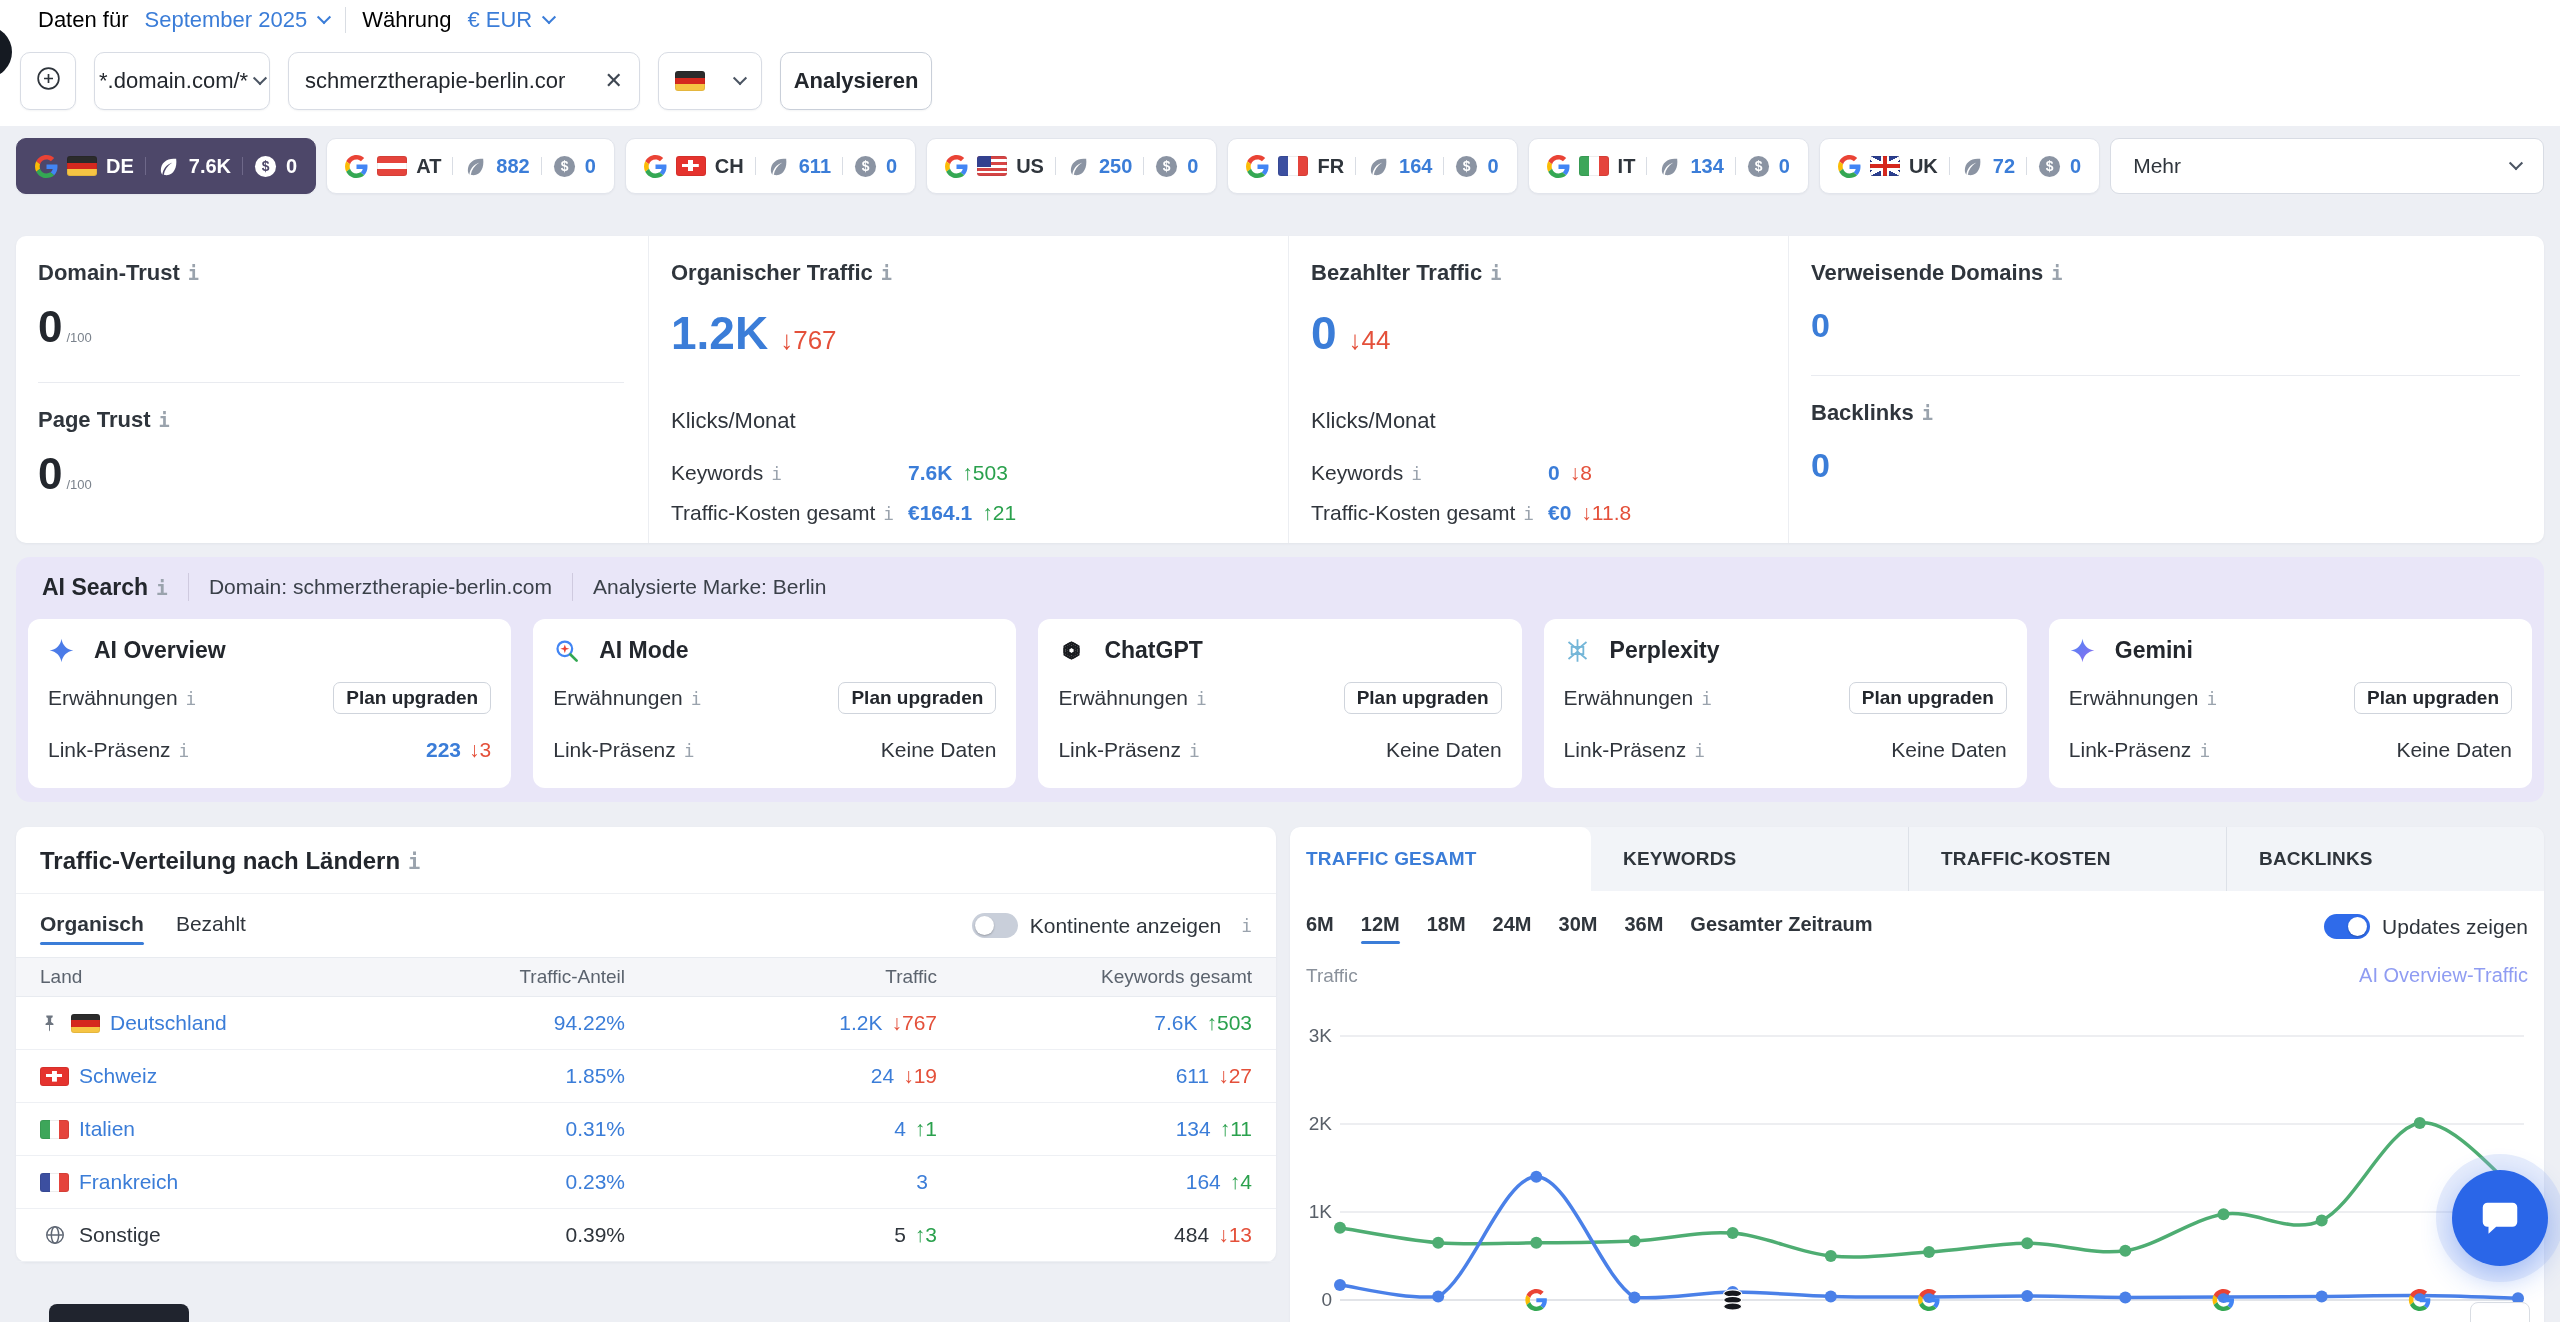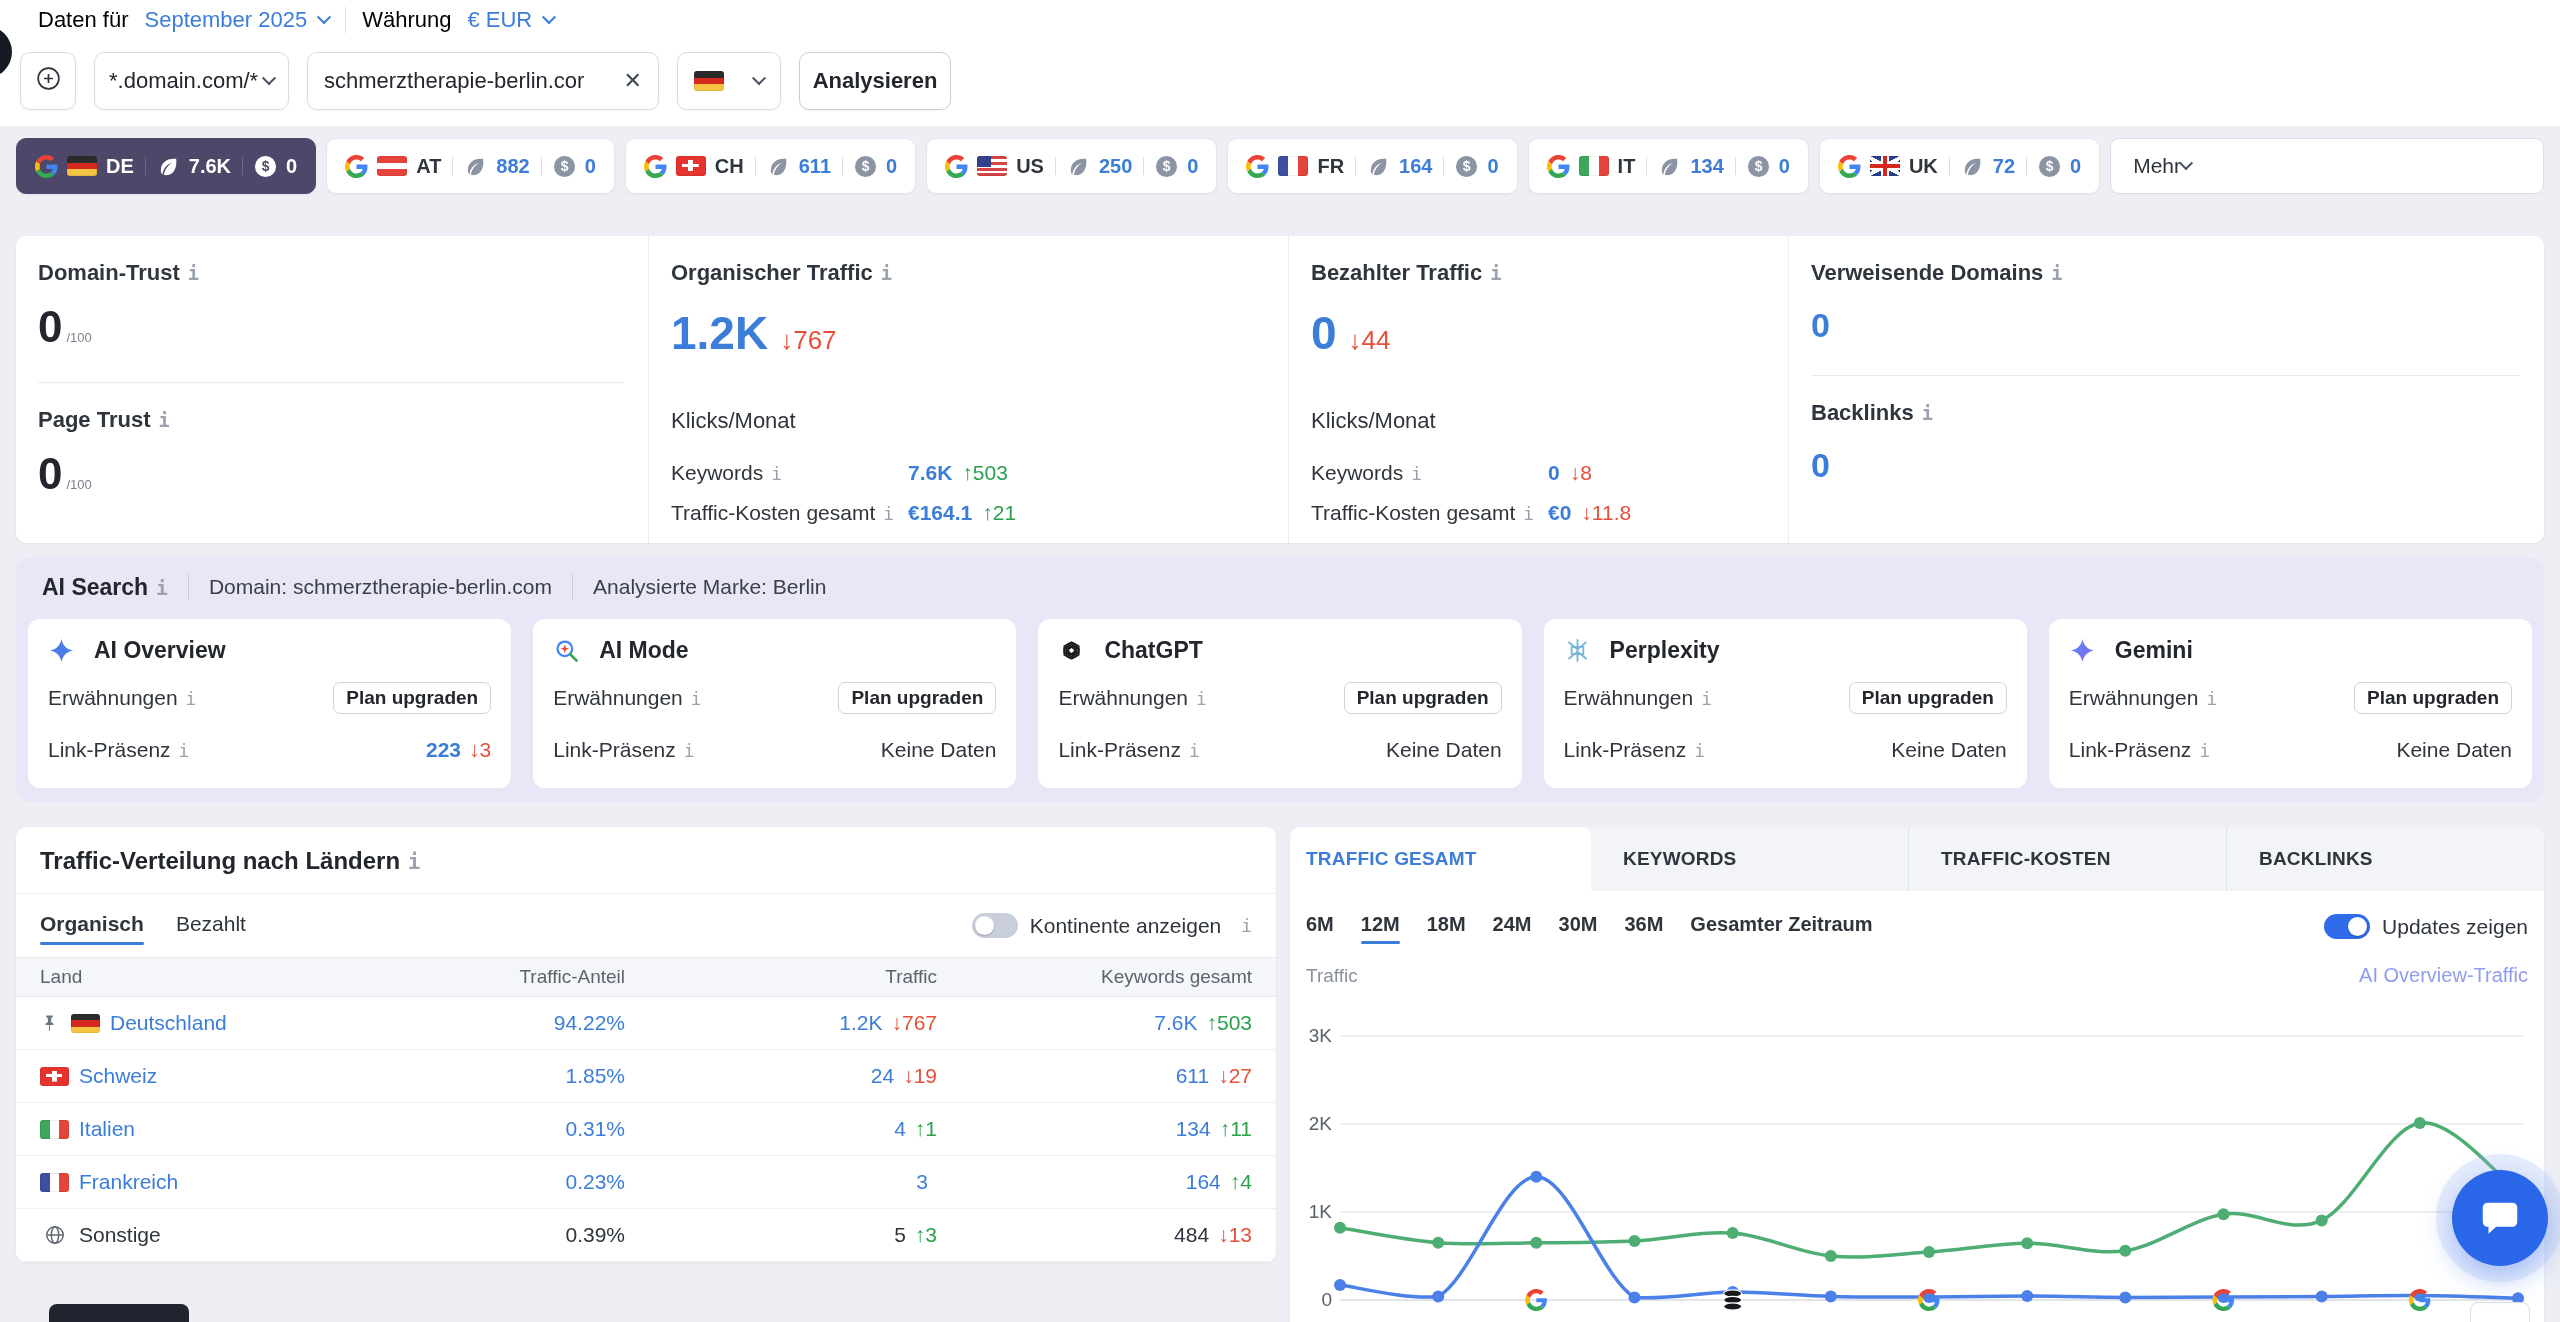--- a/index.html
+++ b/index.html
@@ -14,21 +14,21 @@
   .blue { color:#3b7dd8; }
   .chev { width:10px; height:10px; border-right:2.4px solid #3b7dd8; border-bottom:2.4px solid #3b7dd8; transform:rotate(45deg) translate(-2px,-2px); display:inline-block; }
   .chev.gray { border-color:#4b5563; }
   .vdiv { width:1px; height:26px; background:#d9dde3; }
 
   
   .searchbar { display:flex; align-items:center; gap:18px; padding:12px 0 16px 20px; background:#fff; }
   .sb-box { height:58px; background:#fff; border:1px solid #d8dce4; border-radius:10px; display:flex; align-items:center; font-size:22px; color:#23272d; box-shadow:0 1px 2px rgba(20,30,60,.05); }
   .plus-btn { width:56px; justify-content:center; cursor:pointer; }
   .plus-btn svg { width:27px; height:27px; }
-  .pattern-sel { width:195px; padding:0 14px; justify-content:space-between; cursor:pointer; }
+  .pattern-sel { width:176px; padding:0 4px; justify-content:space-between; cursor:pointer; }
   .domain-box { width:352px; padding:0 16px; justify-content:space-between; }
   .clear-x { color:#3f4752; font-size:22px; cursor:pointer; margin-left:12px; }
   .clear-x::after { content:'✕'; }
   .flag-sel { width:104px; padding:0 16px; justify-content:space-between; cursor:pointer; }
   .analyze-btn { width:152px; justify-content:center; font-weight:700; cursor:pointer; border:1px solid #c9cfd9; }
 
   
   .content { background:#edeff4; padding:12px 16px 0; min-height:1192px; }
 
   
@@ -38,21 +38,21 @@
   .chip .icon svg { width:23px; height:23px; }
   .chip .code { font-weight:700; color:#2f353c; }
   .chip .val { color:#3b7dd8; font-weight:600; }
   .chip .sep { width:1px; height:18px; background:#d9dde4; margin:0 2px; }
   .chip .leaf { color:#8b94a3; }
   .chip .dollar { color:#8b94a3; }
   .chip.active { --chip-bg:#4d4769; background:#4d4769; border-color:#4d4769; }
   .chip.active .code, .chip.active .val { color:#fff; }
   .chip.active .leaf, .chip.active .dollar { color:#fff; }
   .chip.active .sep { background:#6e6889; }
-  .more-sel { margin-left:auto; width:482px; height:56px; background:#fff; border:1px solid #d8dce4; border-radius:9px; display:flex; align-items:center; padding:0 22px; font-size:21px; cursor:pointer; }
+  .more-sel { margin-left:auto; width:482px; height:56px; background:#fff; border:1px solid #d8dce4; border-radius:9px; display:flex; align-items:center; justify-content:space-between; padding:0 22px; font-size:21px; cursor:pointer; }
 
   .flag { width:30px; height:20px; border-radius:3px; flex:none; position:relative; box-shadow:inset 0 0 0 1px rgba(0,0,0,.07); overflow:hidden; }
   .f-de { background:linear-gradient(180deg,#2b2b2b 33.3%,#d5281e 33.3% 66.6%,#f6c443 66.6%); }
   .f-at { background:linear-gradient(180deg,#e5443c 33.3%,#fff 33.3% 66.6%,#e5443c 66.6%); }
   .f-ch { background:linear-gradient(#fff,#fff) center/56% 17% no-repeat, linear-gradient(#fff,#fff) center/17% 56% no-repeat, #e5332e; }
   .f-us { background:repeating-linear-gradient(180deg,#d64545 0 2.9px,#fff 2.9px 5.8px); }
   .f-us::after { content:''; position:absolute; left:0; top:0; width:46%; height:55%; background:#33418f; }
   .f-fr { background:linear-gradient(90deg,#3c4fa0 33.3%,#fff 33.3% 66.6%,#e5443c 66.6%); }
   .f-it { background:linear-gradient(90deg,#3da65a 33.3%,#fff 33.3% 66.6%,#e5443c 66.6%); }
   .f-uk { background:

